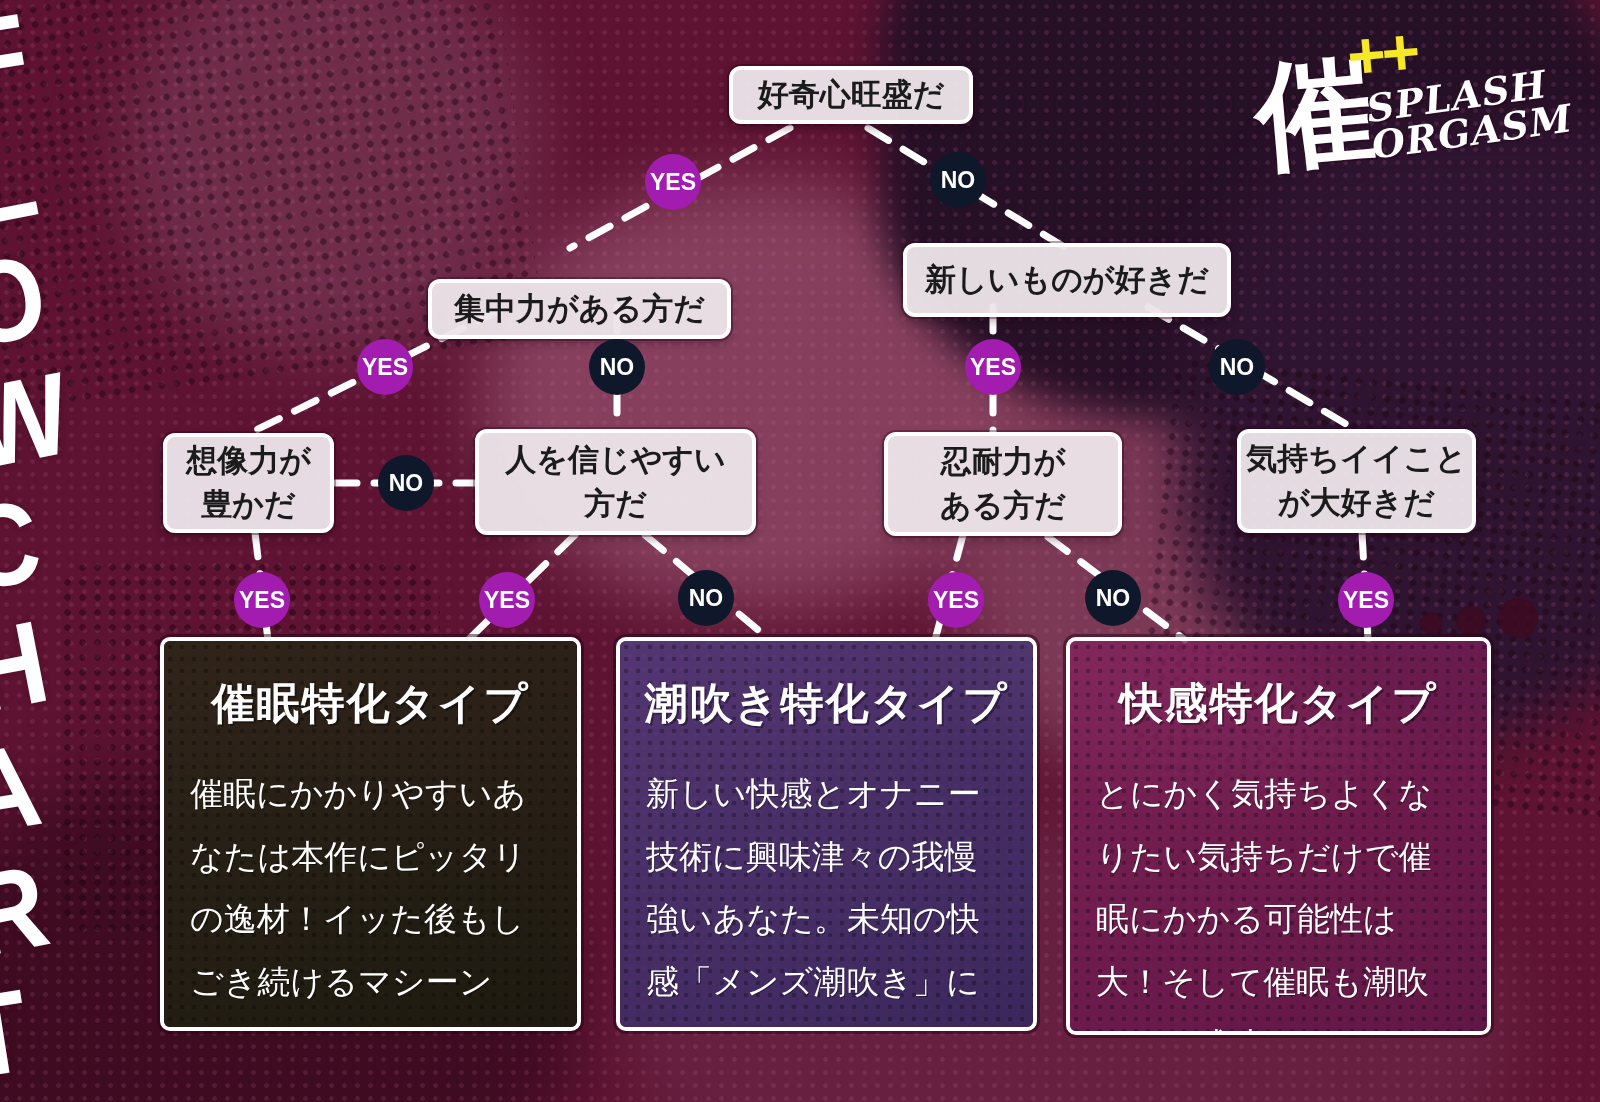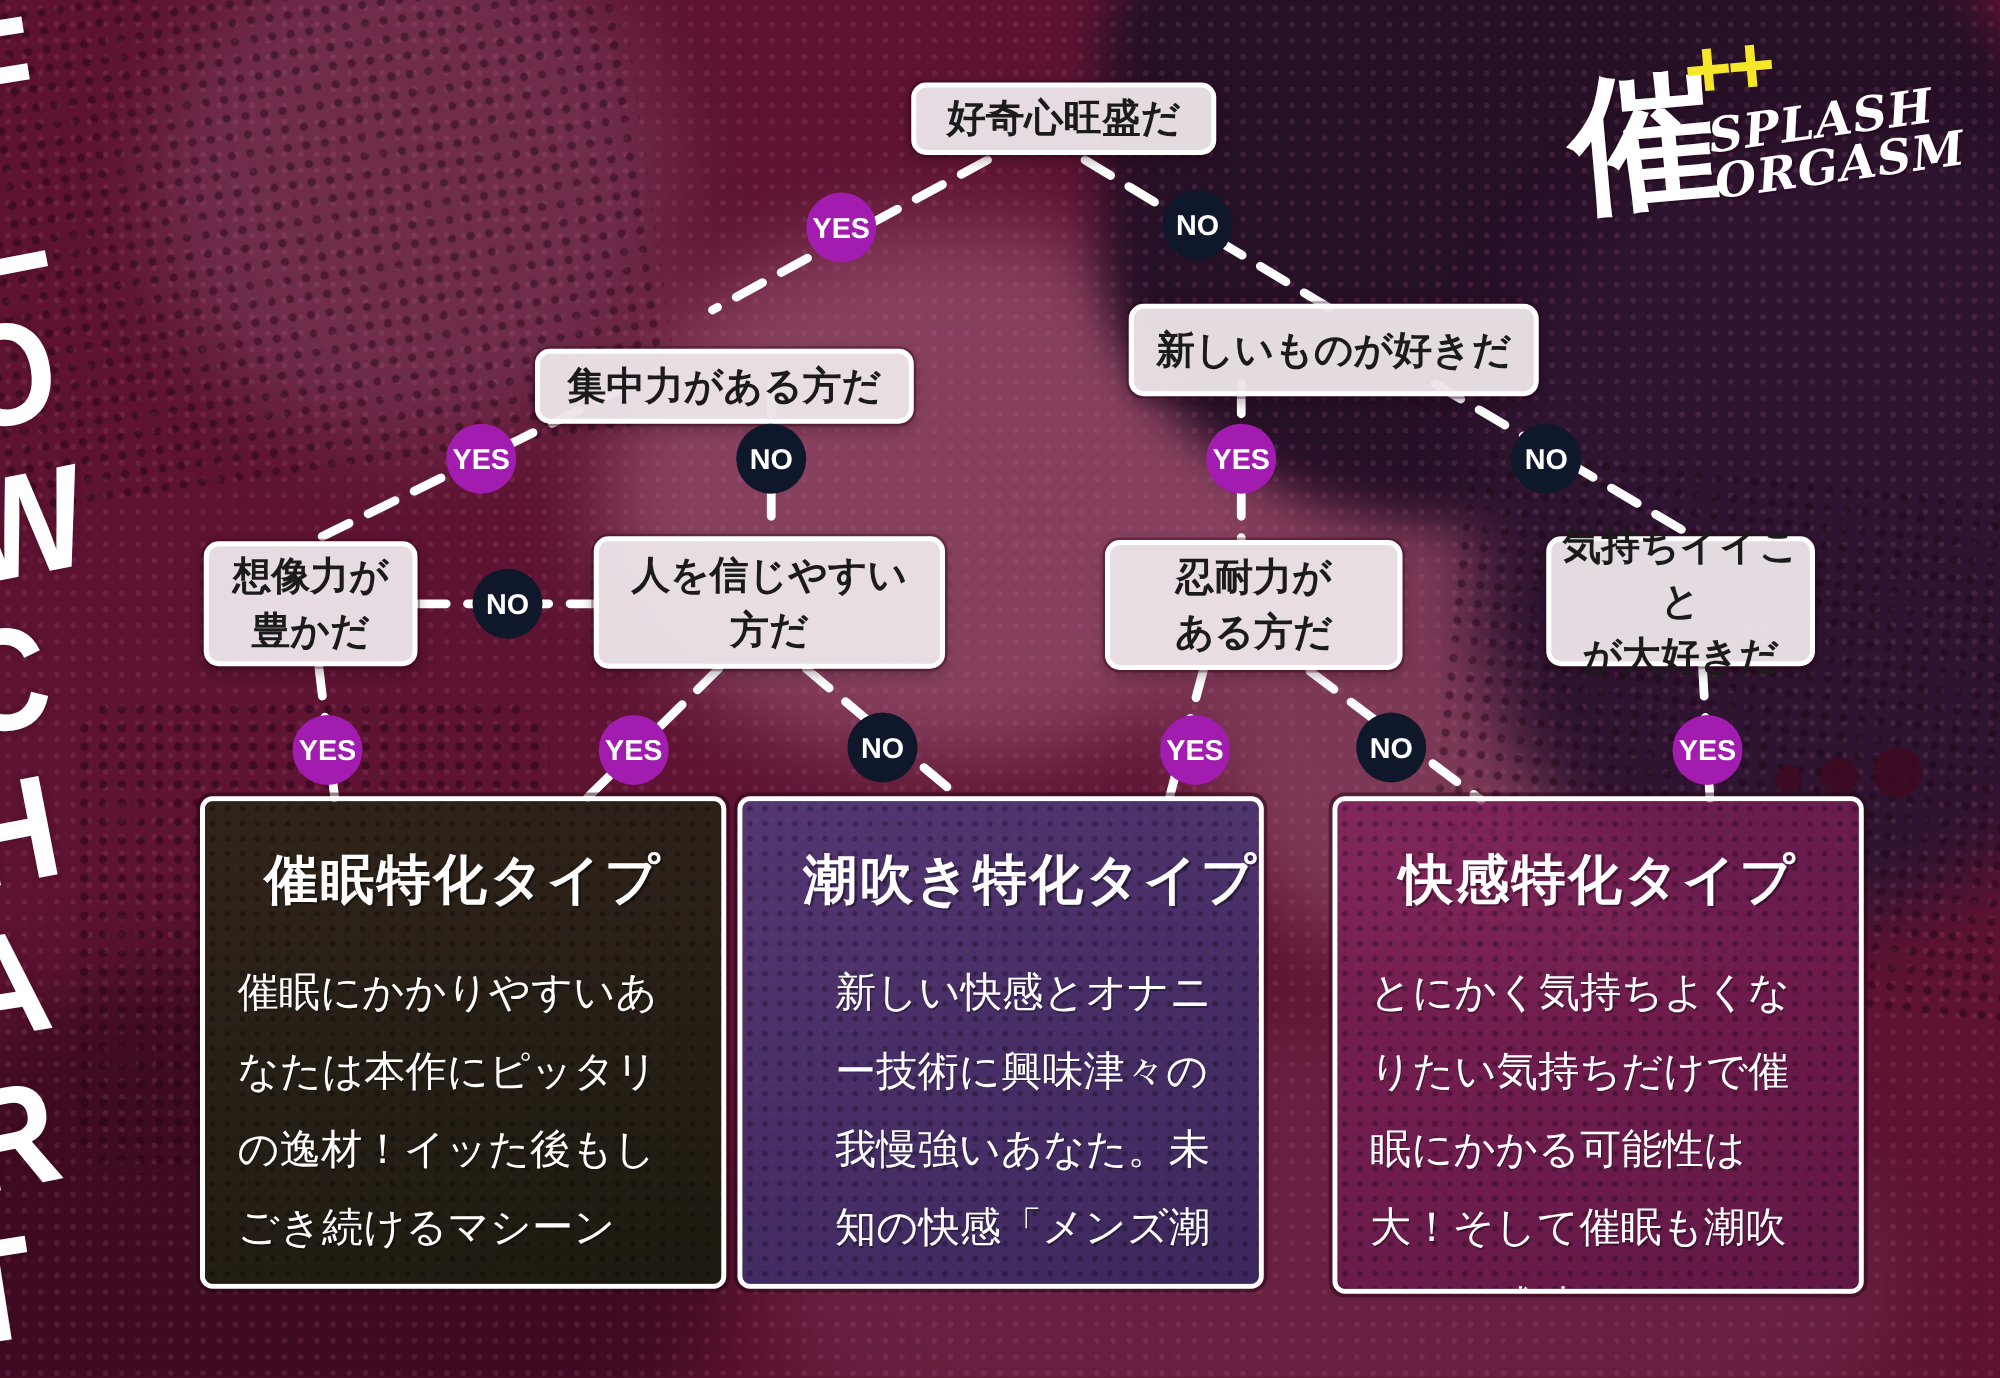--- a/index.html
+++ b/index.html
@@ -154,21 +154,21 @@
 
 <div class="qnode" style="left:729px;top:66px;width:244px;height:58px;">好奇心旺盛だ</div>
 <div class="qnode" style="left:428px;top:243px;width:303px;height:60px;margin-top:36px;">集中力がある方だ</div>
 <div class="qnode" style="left:903px;top:243px;width:328px;height:74px;text-align:center;">新しいものが好きだ</div>
 <div class="qnode" style="left:163px;top:433px;width:171px;height:100px;">想像力が
 豊かだ</div>
 <div class="qnode" style="left:475px;top:429px;width:281px;height:106px;">人を信じやすい
 方だ</div>
 <div class="qnode" style="left:884px;top:432px;width:238px;height:104px;">忍耐力が
 ある方だ</div>
-<div class="qnode" style="left:1237px;top:429px;width:215px;height:104px;">気持ちイイこと
+<div class="qnode" style="left:1237px;top:429px;width:239px;height:104px;">気持ちイイこと
 が大好きだ</div>
 
 <div class="badge yes" style="left:645px;top:154px;">YES</div>
 <div class="badge no" style="left:930px;top:152px;">NO</div>
 <div class="badge yes" style="left:357px;top:339px;">YES</div>
 <div class="badge no" style="left:589px;top:339px;">NO</div>
 <div class="badge yes" style="left:965px;top:339px;">YES</div>
 <div class="badge no" style="left:1209px;top:339px;">NO</div>
 <div class="badge no" style="left:378px;top:455px;">NO</div>
 <div class="badge yes" style="left:234px;top:572px;">YES</div>
@@ -176,21 +176,21 @@
 <div class="badge no" style="left:678px;top:570px;">NO</div>
 <div class="badge yes" style="left:928px;top:572px;">YES</div>
 <div class="badge no" style="left:1085px;top:570px;">NO</div>
 <div class="badge yes" style="left:1338px;top:572px;">YES</div>
 
 <div class="result r1" style="left:160px;top:637px;">
   <div class="tint"></div>
   <div class="result-title">催眠特化タイプ</div>
   <div class="result-body">催眠にかかりやすいあなたは本作にピッタリの逸材！イッた後もしごき続けるマシーンに！？</div>
 </div>
-<div class="result r2" style="left:590px;top:637px;padding-left:48px;">
+<div class="result r2" style="left:616px;top:637px;">
   <div class="tint"></div>
   <div class="result-title">潮吹き特化タイプ</div>
   <div class="result-body">新しい快感とオナニー技術に興味津々の我慢強いあなた。未知の快感「メンズ潮吹き」にピッタリ！</div>
 </div>
 <div class="result r3" style="left:1066px;top:637px;width:425px;height:398px;">
   <div class="tint"></div>
   <div class="result-title">快感特化タイプ</div>
   <div class="result-body">とにかく気持ちよくなりたい気持ちだけで催眠にかかる可能性は大！そして催眠も潮吹きも、成功しなくても十分に気持ちいい！！！</div>
 </div>
 

